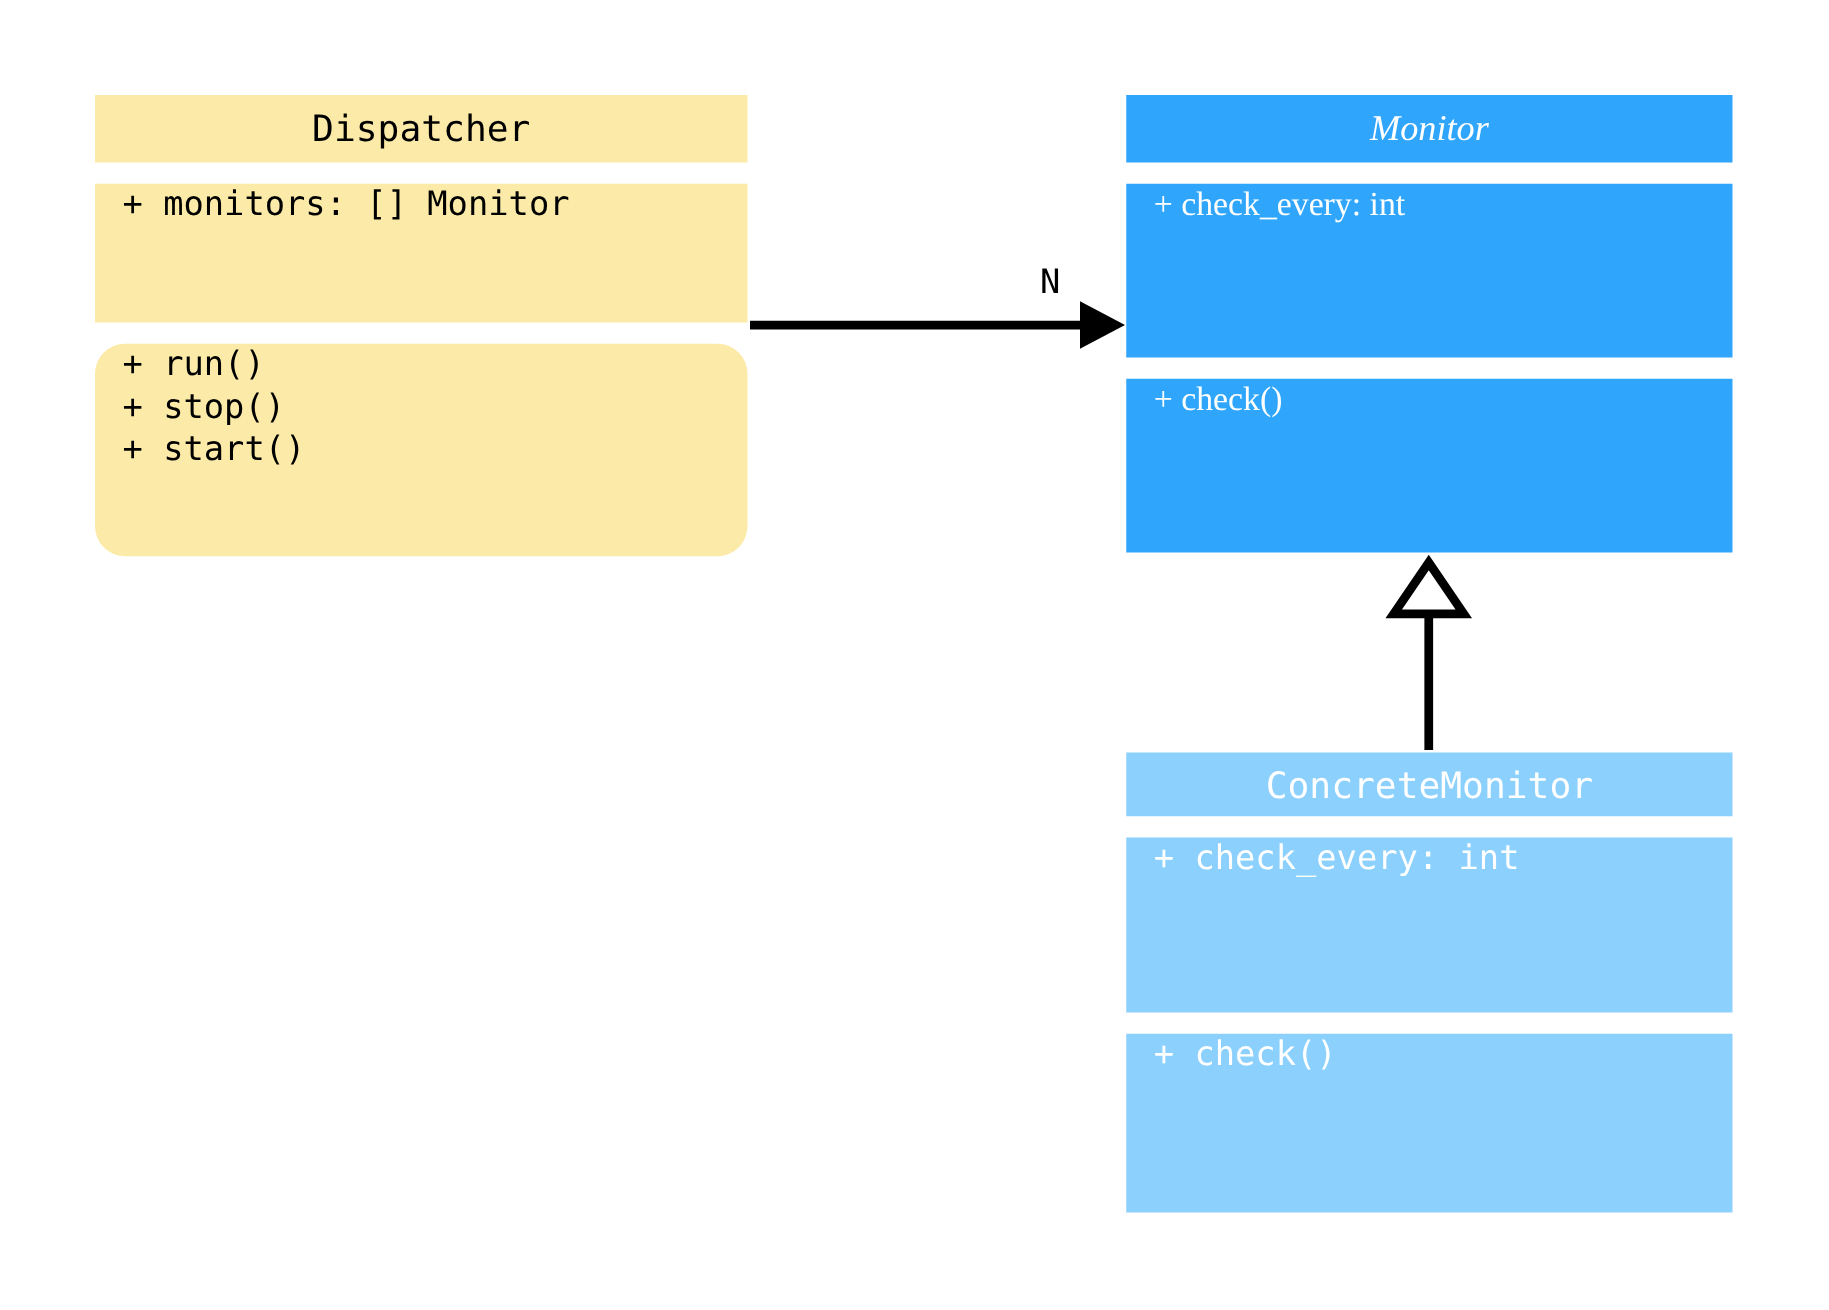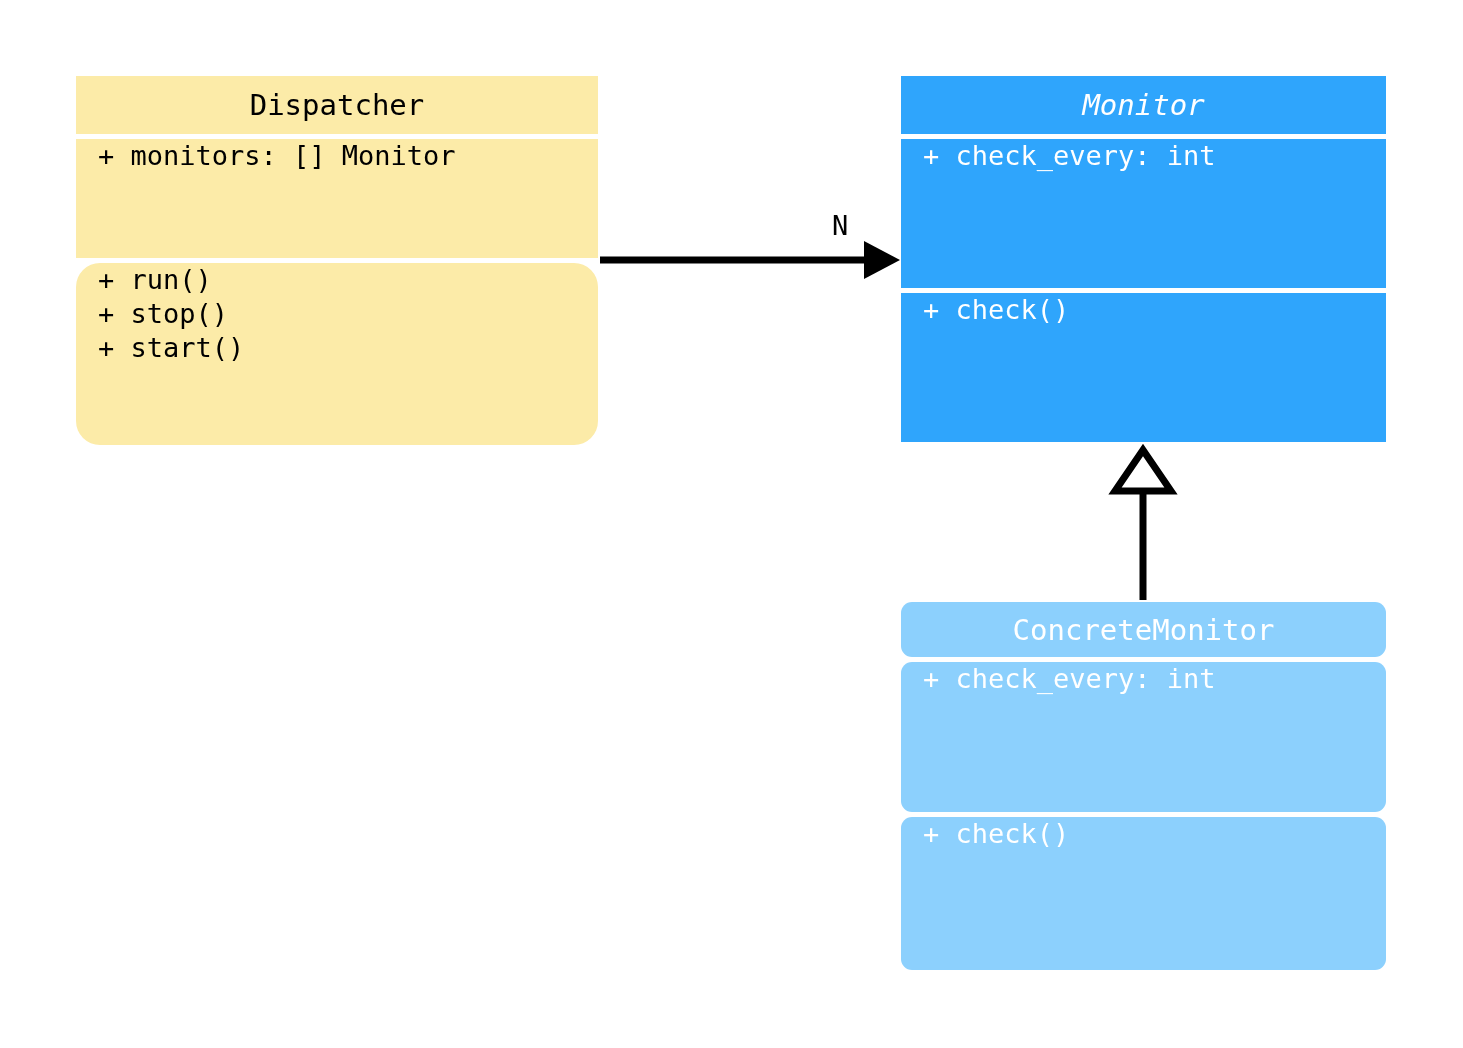--- a/index.html
+++ b/index.html
@@ -18,21 +18,21 @@
     background: #ffffff;
     overflow: hidden;
   }
 
   
   .uml-class {
     position: absolute;
     box-sizing: border-box;
     display: flex;
     flex-direction: column;
-    gap: 5px;               
+    gap: 17px;               
     background: transparent;
   }
   .compartment {
     box-sizing: border-box;
     overflow: hidden;
   }
   .compartment.header {
     display: flex;
     align-items: center;
     justify-content: center;
@@ -58,23 +58,23 @@
     white-space: pre;
   }
 
   
   .theme-dispatcher .compartment { background: #fceba8; }
   .theme-dispatcher .class-title,
   .theme-dispatcher .member-line { color: #000000; }
 
   .theme-monitor .compartment { background: #2fa5fc; }
   .theme-monitor .class-title,
-  .theme-monitor .member-line { color: #ffffff; }
+  .theme-monitor .member-line { color: #ffffff; font-family: Liberation Serif, serif; }
 
-  .theme-concrete .compartment { background: #8cd0fd; border-radius: 11px; }
+  .theme-concrete .compartment { background: #8cd0fd; }
   .theme-concrete .class-title,
   .theme-concrete .member-line { color: #ffffff; }
 
   
   .connector-layer {
     position: absolute;
     left: 0;
     top: 0;
     width: 1463px;
     height: 1048px;

